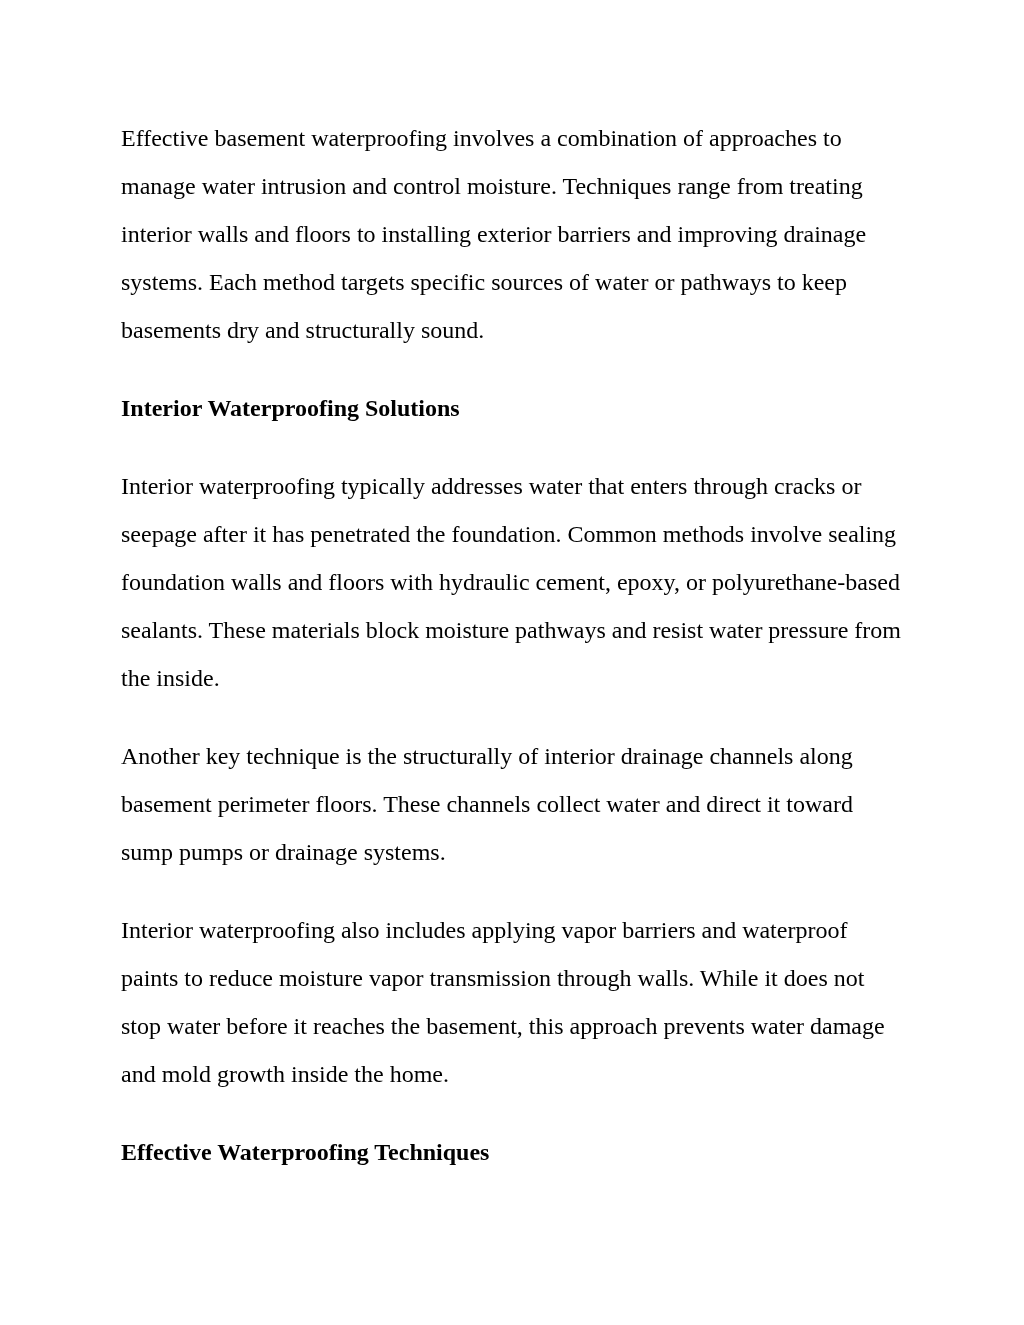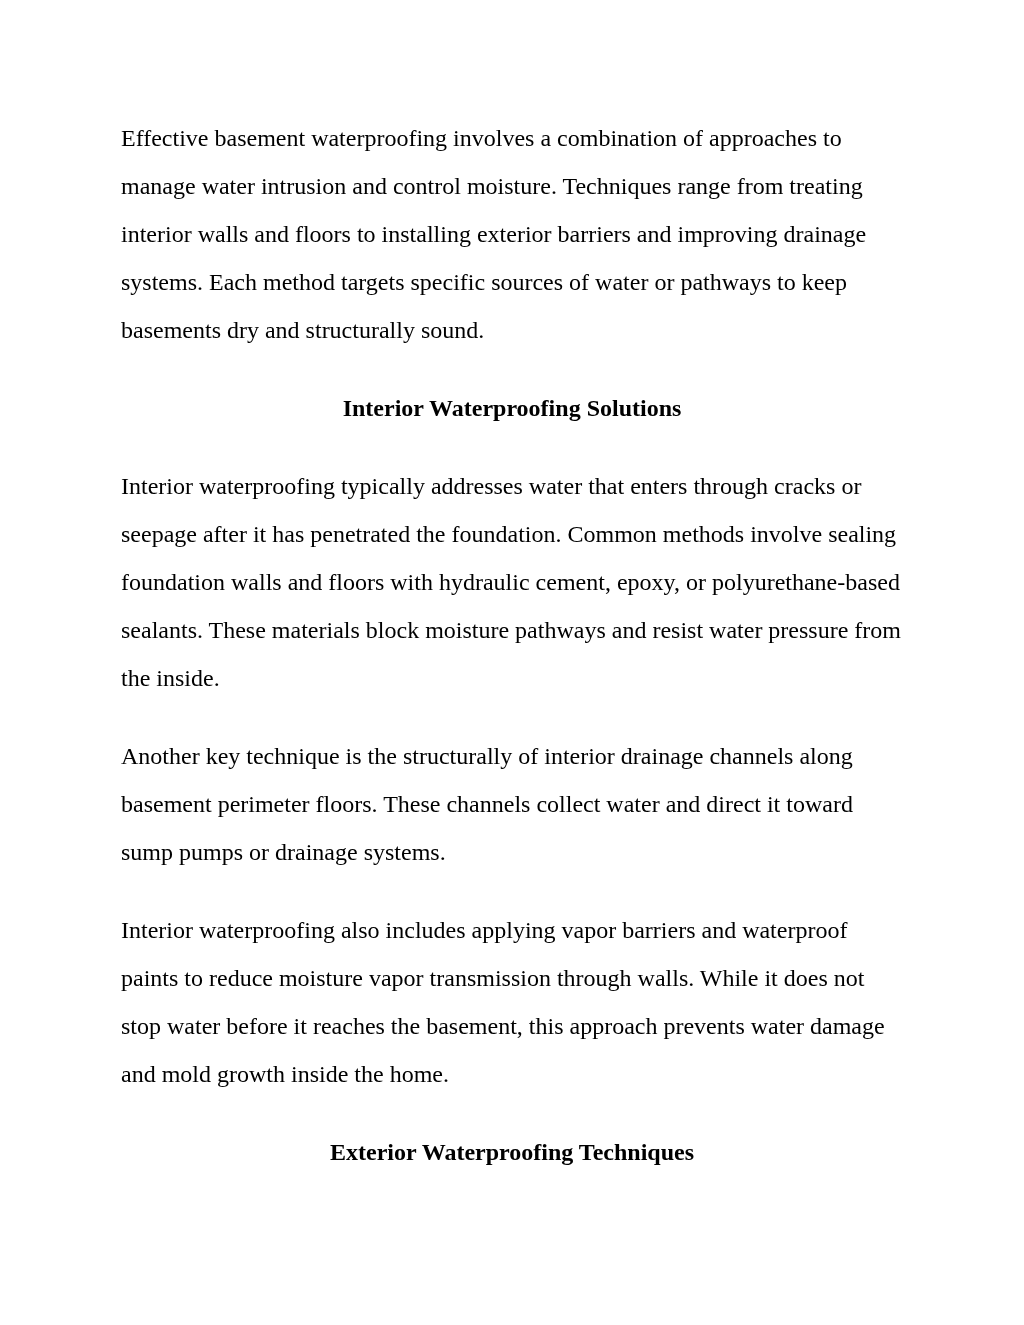--- a/index.html
+++ b/index.html
@@ -24,31 +24,31 @@
   .para {
     margin: 0 0 30px 0;
     font-weight: normal;
     text-align: left;
   }
   .heading {
     margin: 0 0 30px 0;
     font-size: 24px;
     line-height: 48px;
     font-weight: bold;
-    text-align: center;
+    text-align: left;
   }
 </style>
 </head>
 <body>
 
 <div class="page">
   <p class="para">Effective basement waterproofing involves a combination of approaches to manage water intrusion and control moisture. Techniques range from treating interior walls and floors to installing exterior barriers and improving drainage systems. Each method targets specific sources of water or pathways to keep basements dry and structurally sound.</p>
 
   <h2 class="heading">Interior Waterproofing Solutions</h2>
 
   <p class="para">Interior waterproofing typically addresses water that enters through cracks or seepage after it has penetrated the foundation. Common methods involve sealing foundation walls and floors with hydraulic cement, epoxy, or polyurethane-based sealants. These materials block moisture pathways and resist water pressure from the inside.</p>
 
   <p class="para">Another key technique is the structurally of interior drainage channels along basement perimeter floors. These channels collect water and direct it toward sump pumps or drainage systems.</p>
 
   <p class="para">Interior waterproofing also includes applying vapor barriers and waterproof paints to reduce moisture vapor transmission through walls. While it does not stop water before it reaches the basement, this approach prevents water damage and mold growth inside the home.</p>
 
-  <h2 class="heading">Exterior Waterproofing Techniques</h2>
+  <h2 class="heading">Effective Waterproofing Techniques</h2>
 </div>
 
 </body></html>

